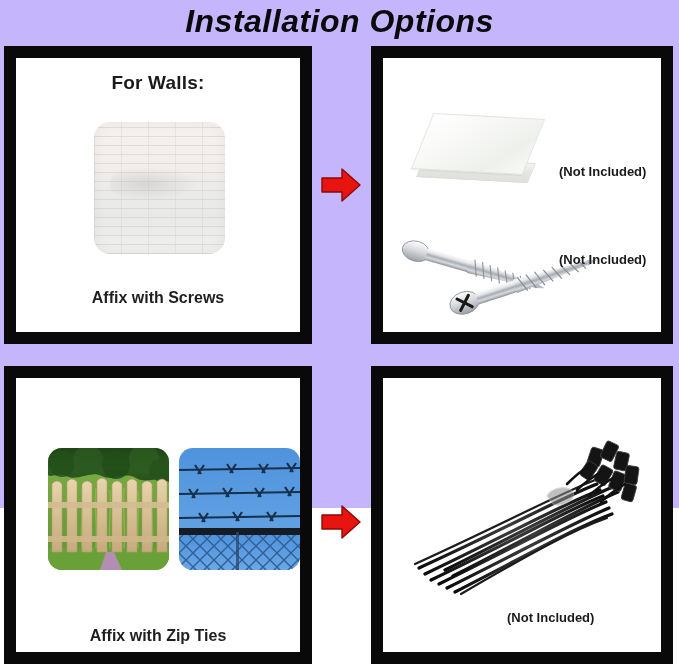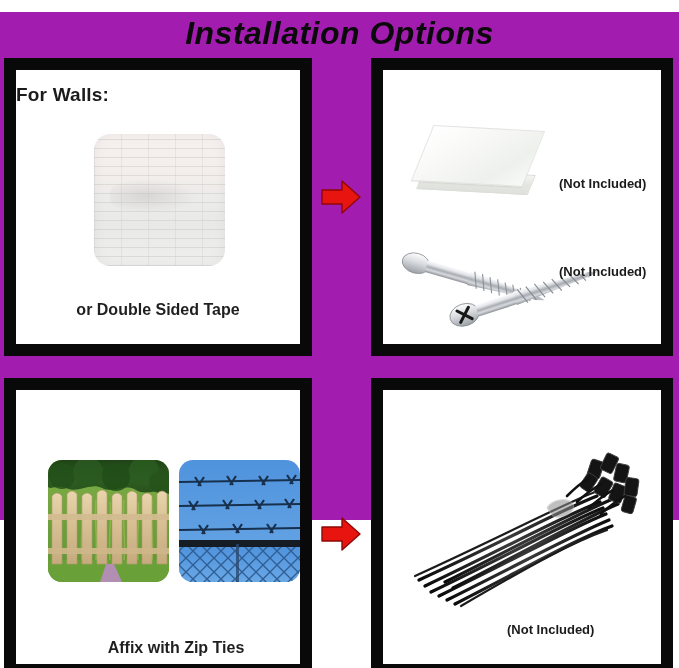--- a/index.html
+++ b/index.html
@@ -12,22 +12,21 @@
     height: 668px;
     overflow: hidden;
     font-family: "Liberation Sans", sans-serif;
     position: relative;
   }
 
   #infographic {
     position: relative;
     width: 679px;
     height: 508px;
-    background: #a21caf;
-    margin-top: 12px;
+    background: #c4b5fd;
   }
 
   
   .title {
     position: absolute;
     top: 0px;
     left: 0;
     width: 679px;
     text-align: center;
     font-family: "Liberation Sans", sans-serif;
@@ -56,40 +55,41 @@
 
   #panel-walls      { left: 4px;   top: 46px;  width: 308px; height: 298px; }
   #panel-hardware   { left: 371px; top: 46px;  width: 302px; height: 298px; }
   #panel-fence      { left: 4px;   top: 366px; width: 308px; height: 298px; }
   #panel-zipties    { left: 371px; top: 366px; width: 302px; height: 298px; }
 
   .panel-heading {
     position: absolute;
     left: 0;
     width: 100%;
+    text-align: center;
     font-size: 19px;
     font-weight: bold;
     color: #1b1b1b;
     letter-spacing: 0.2px;
   }
   #walls-heading { top: 14px; }
   #fence-heading { top: 22px; }
 
   .panel-caption {
     position: absolute;
     left: 0;
     width: 100%;
     text-align: center;
     font-size: 16px;
     font-weight: bold;
     color: #1f1f1f;
     line-height: 22px;
   }
   #walls-caption  { top: 229px; }
-  #fence-caption  { top: 247px; padding-left: 18px; }
+  #fence-caption  { top: 247px; }
 
   .not-included {
     position: absolute;
     font-size: 13px;
     font-weight: bold;
     color: #1a1a1a;
     white-space: nowrap;
   }
   #ni-tape   { left: 176px; top: 106px; }
   #ni-screw  { left: 176px; top: 194px; }
@@ -217,21 +217,21 @@
   <div class="title">Installation Options</div>
 
   <div class="panel" id="panel-walls">
     <div class="panel-inner">
 
       <div class="panel-heading" id="walls-heading">For Walls:</div>
 
       <div class="wall-swatch"></div>
 
       <div class="panel-caption" id="walls-caption">
-        <div>or Double Sided Tape</div>
+        <div>Affix with Screws</div>
       </div>
 
     </div>
   </div>
 
   <div class="arrow" id="arrow-top">
     <svg width="42" height="42" viewBox="0 0 42 42" aria-hidden="true">
       <path d="M2 14 H22 V5 L40 21 L22 37 V28 H2 Z" fill="#e8140f" stroke="#8d0806" stroke-width="1.4" stroke-linejoin="round"></path>
     </svg>
   </div>

